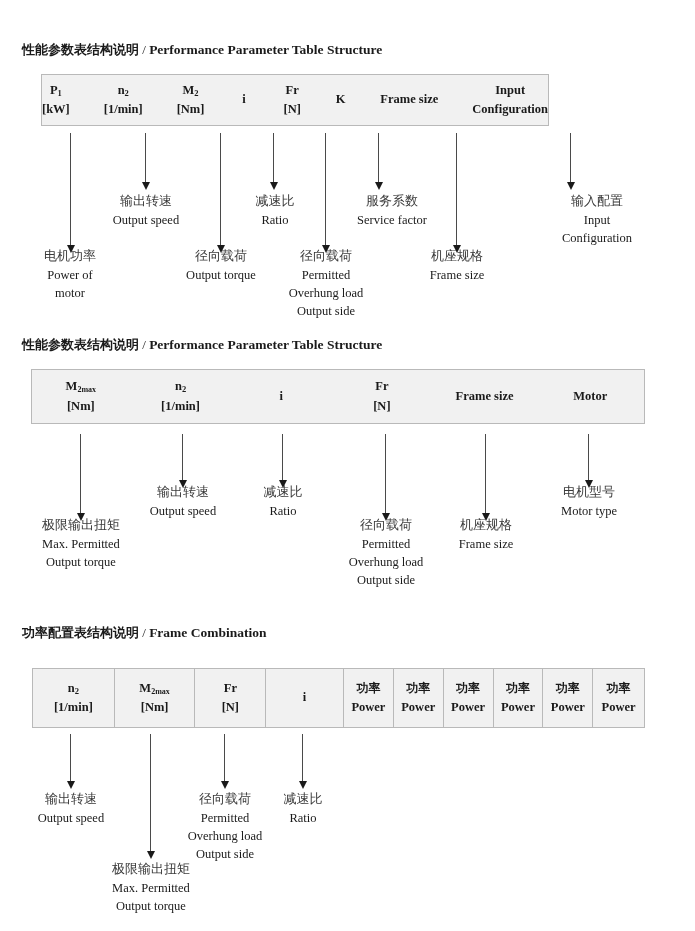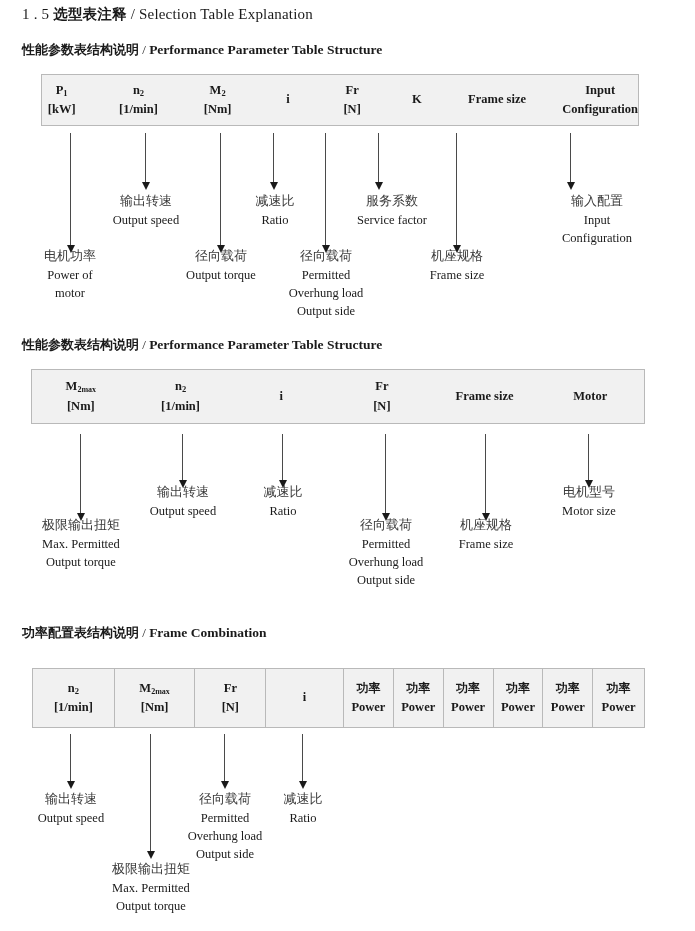--- a/index.html
+++ b/index.html
@@ -112,34 +112,28 @@
     font-size: 13px;
     color: #3a3a3a;
   }
   .note .en { display: block; font-size: 12.5px; }
 </style>
 </head>
 <body>
 
 <div class="page">
 
-  <div class="doc-title">
-    <span>1 . 5</span>
-    <span class="cn">选型表注释</span>
-    <span>/</span>
-    <span class="en">Selection Table Explanation</span>
-  </div>
 
   <div class="sec-head" style="top:41px">
     <span class="cn">性能参数表结构说明</span>
     <span>/</span>
     <span class="en">Performance Parameter Table Structure</span>
   </div>
 
-  <div class="tbl" style="left:41px; top:74px; width:598px; height:52px;gap:34px;">
+  <div class="tbl" style="left:41px; top:74px; width:508px; height:52px;gap:34px;">
     <div class="cell" style="width:68px">
       <span class="l1">P<sub>1</sub></span>
       <span class="l2">[kW]</span>
     </div>
     <div class="cell" style="width:80px">
       <span class="l1">n<sub>2</sub></span>
       <span class="l2">[1/min]</span>
     </div>
     <div class="cell" style="width:76px">
       <span class="l1">M<sub>2</sub></span>
@@ -265,21 +259,21 @@
     <span class="en">Permitted</span>
     <span class="en">Overhung load</span>
     <span class="en">Output side</span>
   </div>
   <div class="note" style="left:486px; top:516px;">
     <span class="cn">机座规格</span>
     <span class="en">Frame size</span>
   </div>
   <div class="note" style="left:589px; top:483px;">
     <span class="cn">电机型号</span>
-    <span class="en">Motor size</span>
+    <span class="en">Motor type</span>
   </div>
 
   <div class="sec-head" style="top:624px">
     <span class="cn">功率配置表结构说明</span>
     <span>/</span>
     <span class="en">Frame Combination</span>
   </div>
 
   <div class="tbl ruled" style="left:32px; top:668px; width:613px; height:60px;">
     <div class="cell" style="width:81px">

